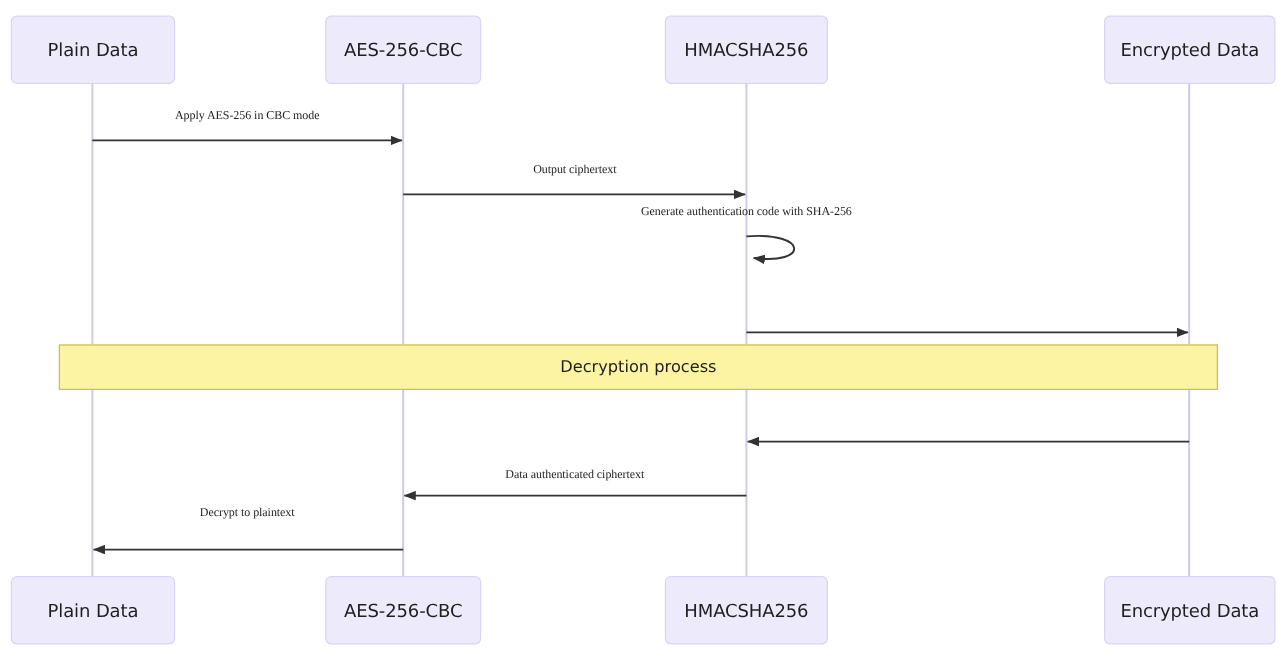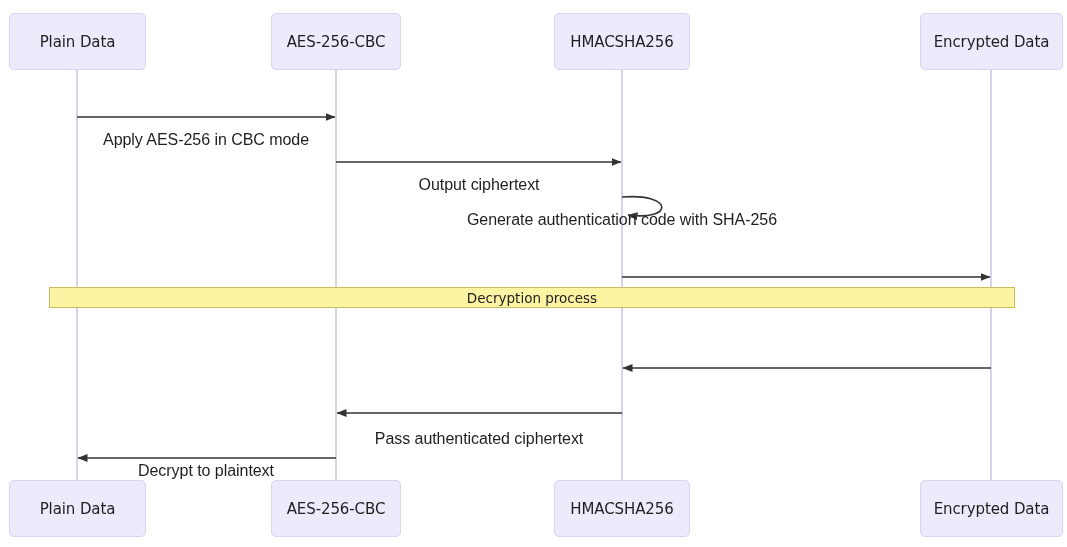--- a/index.html
+++ b/index.html
@@ -38,28 +38,27 @@
     color: #1f1f1f;
     font-size: 15px;
     font-family: "DejaVu Sans", sans-serif;
     letter-spacing: -0.1px;
     line-height: 1.2;
     user-select: none;
   }
   
   .msg-label {
     position: absolute;
-    font-size: 16px;
+    font-size: 10px;
     color: #1f1f1f;
-    font-family: Liberation Sans, sans-serif;
+    font-family: Liberation Serif, serif;
     white-space: nowrap;
     transform: translateX(-50%);
     letter-spacing: -0.05px;
     user-select: none;
-    margin-top: 40px;
   }
   
   .note-bar {
     position: absolute;
     box-sizing: border-box;
     background: #FCF3A3;
     border: 1px solid #c9bd5e;
     display: flex;
     align-items: center;
     justify-content: center;
@@ -97,23 +96,23 @@
         <line x1="991" y1="368" x2="623" y2="368" stroke="#333333" stroke-width="1.6" marker-end="url(#arrowhead-left)"></line>
         <line x1="622" y1="413" x2="337" y2="413" stroke="#333333" stroke-width="1.6" marker-end="url(#arrowhead-left)"></line>
         <line x1="336" y1="458" x2="78" y2="458" stroke="#333333" stroke-width="1.6" marker-end="url(#arrowhead-left)"></line>
       </g>
   </svg>
 
   <div class="layer" id="overlay">
       <div class="msg-label" style="left: 206px; top: 91px;">Apply AES-256 in CBC mode</div>
       <div class="msg-label" style="left: 479px; top: 136px;">Output ciphertext</div>
       <div class="msg-label" style="left: 622px; top: 171px;">Generate authentication code with SHA-256</div>
-      <div class="msg-label" style="left: 479px; top: 390px;">Pass authenticated ciphertext</div>
+      <div class="msg-label" style="left: 479px; top: 390px;">Data authenticated ciphertext</div>
       <div class="msg-label" style="left: 206px; top: 422px;">Decrypt to plaintext</div>
-      <div class="note-bar" style="left: 49px; top: 287px; width: 966px; height: 21px; background: rgb(252, 243, 163); border-color: rgb(201, 189, 94);">Decryption process</div>
+      <div class="note-bar" style="left: 49px; top: 287px; width: 966px; height: 38px; background: rgb(252, 243, 163); border-color: rgb(201, 189, 94);">Decryption process</div>
       <div class="actor-box" style="left: 9px; top: 13px; width: 137px; height: 57px; background: rgb(236, 234, 251); border-color: rgb(217, 212, 242);">Plain Data</div>
       <div class="actor-box" style="left: 9px; top: 480px; width: 137px; height: 57px; background: rgb(236, 234, 251); border-color: rgb(217, 212, 242);">Plain Data</div>
       <div class="actor-box" style="left: 271px; top: 13px; width: 130px; height: 57px; background: rgb(236, 234, 251); border-color: rgb(217, 212, 242);">AES-256-CBC</div>
       <div class="actor-box" style="left: 271px; top: 480px; width: 130px; height: 57px; background: rgb(236, 234, 251); border-color: rgb(217, 212, 242);">AES-256-CBC</div>
       <div class="actor-box" style="left: 554px; top: 13px; width: 136px; height: 57px; background: rgb(236, 234, 251); border-color: rgb(217, 212, 242);">HMACSHA256</div>
       <div class="actor-box" style="left: 554px; top: 480px; width: 136px; height: 57px; background: rgb(236, 234, 251); border-color: rgb(217, 212, 242);">HMACSHA256</div>
       <div class="actor-box" style="left: 920px; top: 13px; width: 143px; height: 57px; background: rgb(236, 234, 251); border-color: rgb(217, 212, 242);">Encrypted Data</div>
       <div class="actor-box" style="left: 920px; top: 480px; width: 143px; height: 57px; background: rgb(236, 234, 251); border-color: rgb(217, 212, 242);">Encrypted Data</div>
     </div>
 

